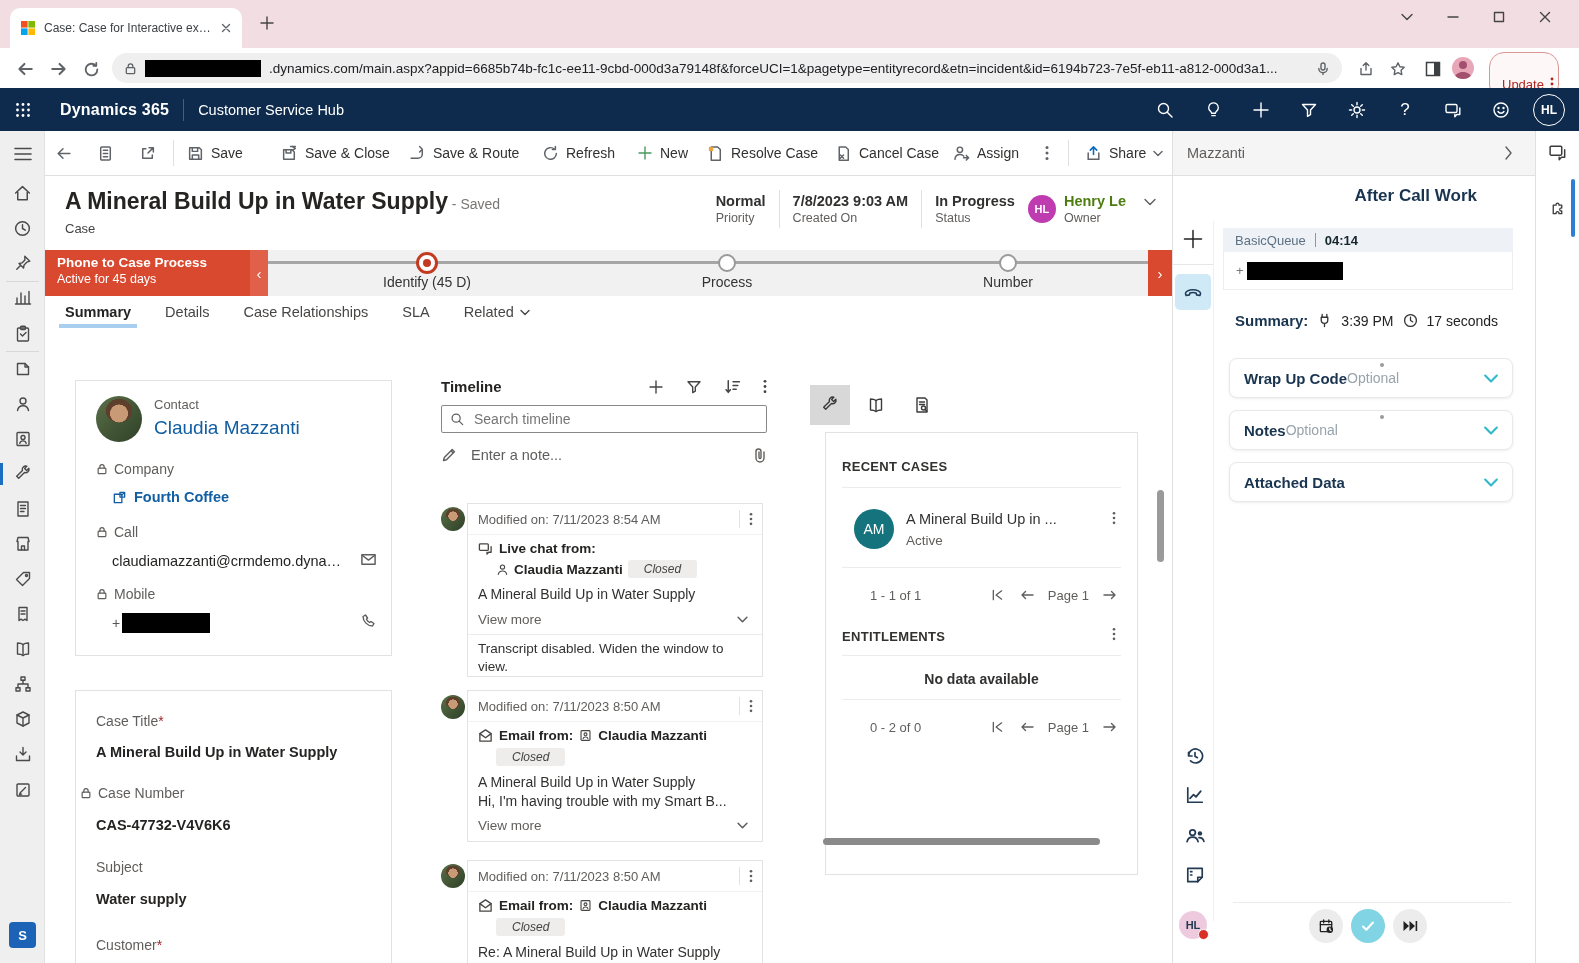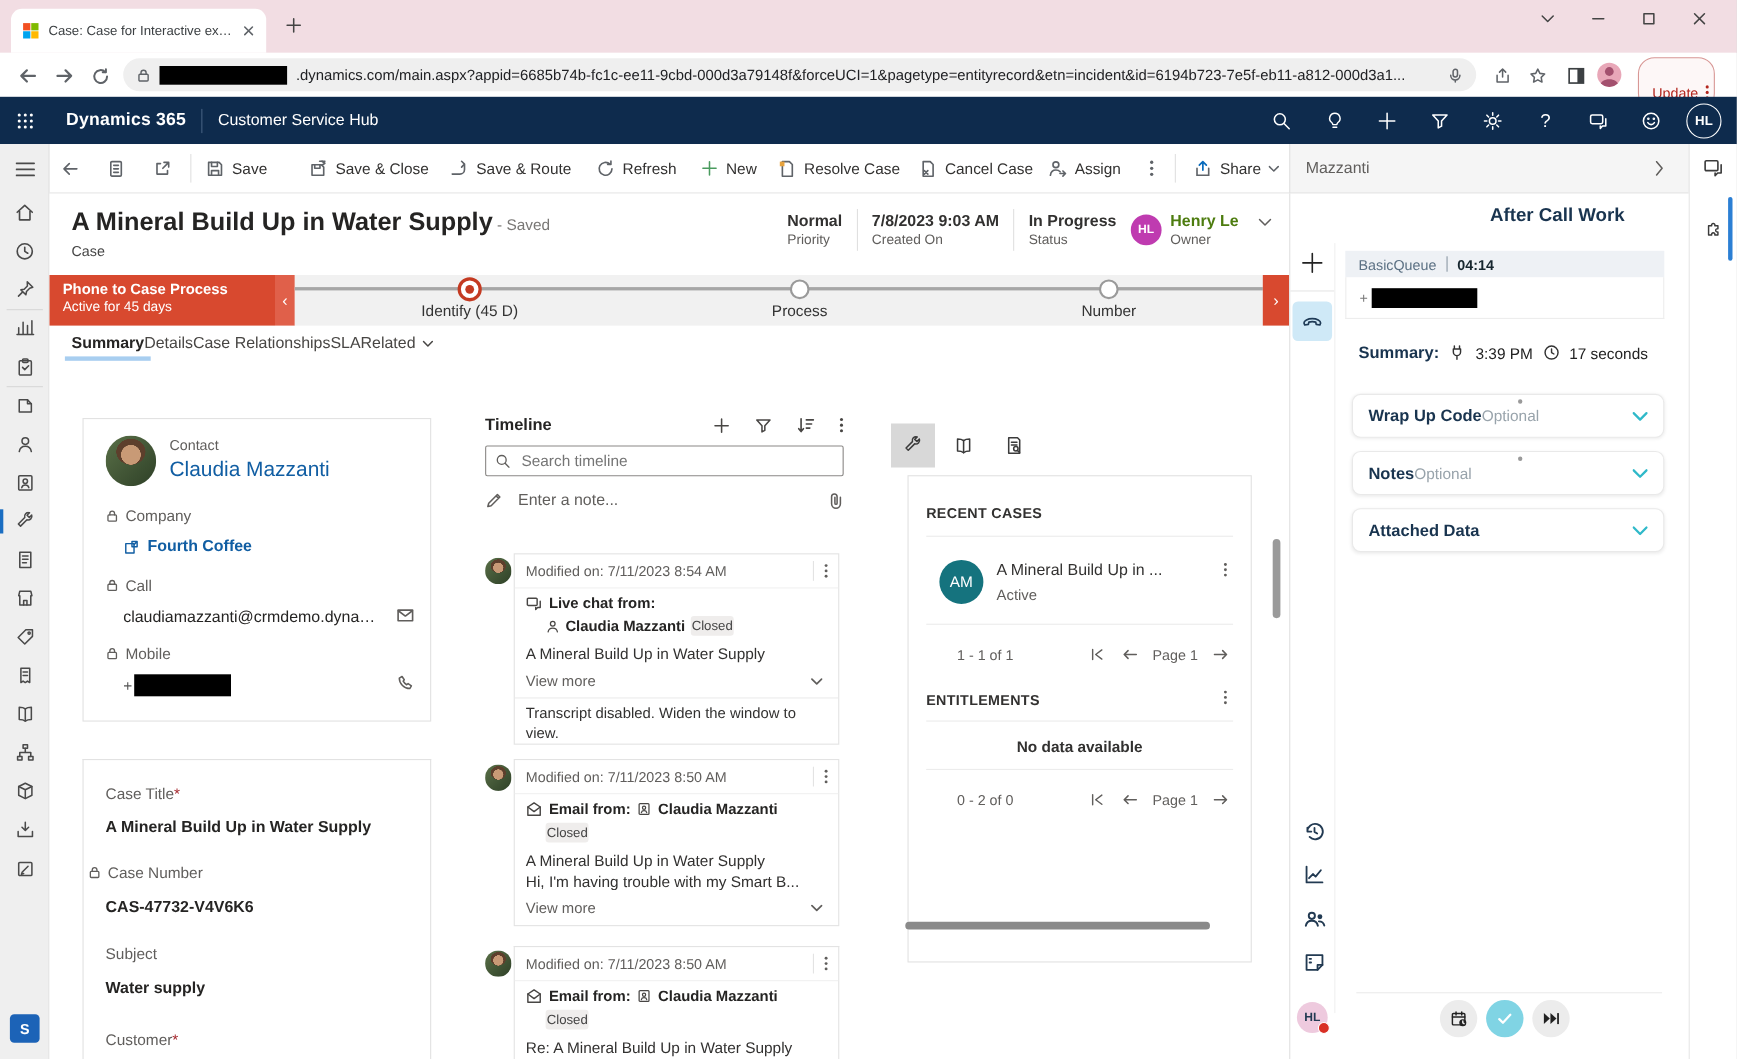--- a/index.html
+++ b/index.html
@@ -67,42 +67,42 @@
   .bpf-chev{position:absolute;top:0;height:46px;display:flex;align-items:center;justify-content:center;color:#fff;font-size:15px;}
   .bpf-track{position:absolute;left:223px;top:0;width:880px;height:46px;background:#f1f1f1;}
   .bpf-line{position:absolute;left:0;top:11px;width:100%;height:3px;background:#a6a6a6;}
   .stage{position:absolute;top:0;width:180px;margin-left:-90px;text-align:center;}
   .stage .lbl{margin-top:24px;font-size:14px;color:#333;}
   .dot-active{position:absolute;left:50%;top:2px;margin-left:-11px;width:22px;height:22px;border-radius:50%;background:#fff;border:3px solid #c43a21;box-sizing:border-box;display:flex;align-items:center;justify-content:center;}
   .dot-active i{width:8px;height:8px;border-radius:50%;background:#c43a21;}
   .dot{position:absolute;left:50%;top:4px;margin-left:-9px;width:18px;height:18px;border-radius:50%;background:#fff;border:2.5px solid #9a9a9a;box-sizing:border-box;}
 
   
-  .tabsrow{position:absolute;left:20px;top:128px;display:flex;font-size:14.5px;color:#484644;text-align:center;}
+  .tabsrow{position:absolute;left:20px;top:128px;display:flex;gap:34px;font-size:14.5px;color:#484644;text-align:center;}
   .tabitem{position:relative;padding-bottom:8px;}
   .tabitem.sel{font-weight:bold;color:#252423;}
   .tabitem.sel:after{content:"";position:absolute;left:-6px;right:-6px;bottom:0;height:4px;background:#a8cef0;}
 
   
   .card{position:absolute;background:#fff;border:1px solid #e2e2e2;box-sizing:border-box;}
   .lockrow{display:flex;align-items:center;gap:6px;color:#605e5c;font-size:14px;}
   .flabel{color:#605e5c;font-size:14px;}
   .fvalue{color:#252423;font-size:14.5px;font-weight:600;}
   .req{color:#a4262c;}
   .link{color:#115ea3;}
   .photo{border-radius:50%;background:radial-gradient(circle at 50% 38%,#c89a76 0 24%,rgba(0,0,0,0) 25%),radial-gradient(ellipse 62% 55% at 50% 32%,#5d3f2c 0 46%,rgba(0,0,0,0) 47%),linear-gradient(135deg,#5a7048,#2e4027);}
 
   
   .tl-hdr-ic{color:#484644;}
   .tl-search{display:flex;align-items:center;gap:8px;border:1px solid #8a8886;border-radius:2px;height:28px;padding:0 8px;box-sizing:border-box;color:#605e5c;}
   .tl-search input{border:0;outline:0;background:transparent;font:inherit;font-size:14px;color:#323130;width:100%;}
   .tl-card{position:absolute;background:#fff;border:1px solid #e3e3e3;box-sizing:border-box;}
   .tl-head{display:flex;align-items:center;height:30px;padding:0 0 0 10px;color:#605e5c;font-size:13px;border-bottom:1px solid #f1f1f1;}
   .tl-av{position:absolute;width:24px;height:24px;}
-  .pill{display:inline-block;background:#efedec;border-radius:3px;padding:2px 1px;font-size:12px;color:#444;}
+  .pill{display:inline-block;background:#efedec;border-radius:3px;padding:2px 16px;font-size:12px;color:#444;font-style:italic;}
   .viewmore{display:flex;align-items:center;color:#605e5c;font-size:13.5px;}
 
   
   .sec-title{font-size:13px;font-weight:bold;color:#323130;letter-spacing:.3px;}
   .pager{display:flex;align-items:center;color:#605e5c;font-size:13px;}
   .hr{height:1px;background:#ececec;}
 
   
   .toolbtn{width:40px;height:40px;display:flex;align-items:center;justify-content:center;color:#3b3b3b;}
   .toolbtn.sel{background:#d8d8d8;}

